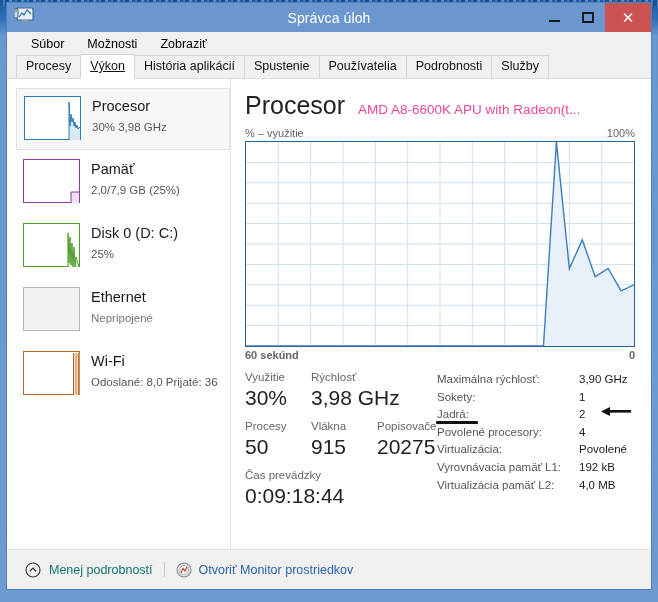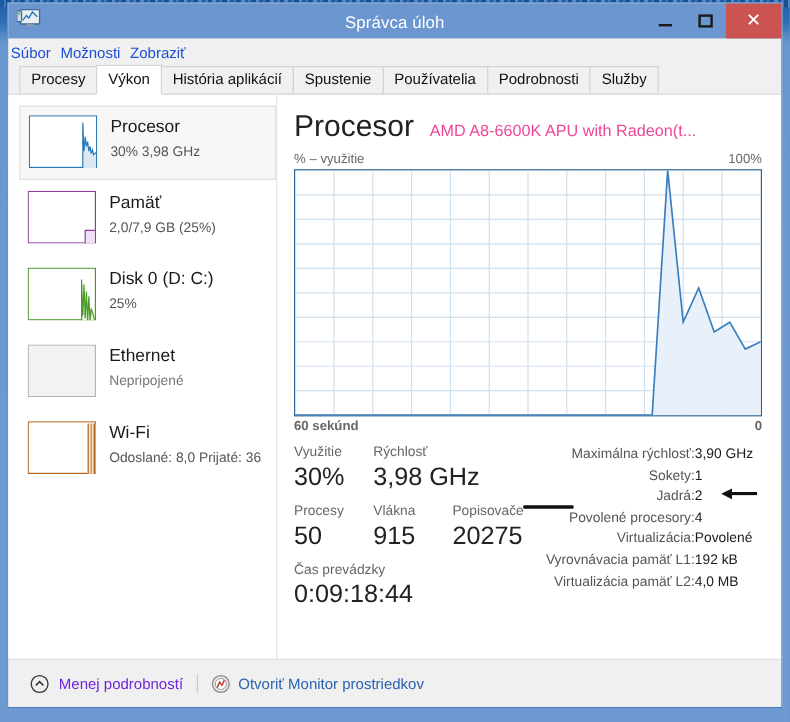--- a/index.html
+++ b/index.html
@@ -38,40 +38,40 @@
   }
   .winbtns { position: absolute; right: 0; top: 0; height: 29px; display: flex; }
   .winbtn { width: 34px; height: 29px; display:flex; align-items:center; justify-content:center; }
   .winbtn.close { width: 46px; background: #cb5352; }
   .min-glyph { width:11px; height:2px; background:#1a1a1a; margin-top:7px; }
   .max-glyph { width:12px; height:11px; border:2px solid #1a1a1a; }
   .close-glyph { color:#fff; font-size:15px; line-height:1; font-family:"Liberation Sans",sans-serif; }
   
   .menubar {
     flex: 0 0 23px; background:#f0f0f0; display:flex; align-items:center;
-    padding-left: 0; gap: 4px; font-size: 12.5px; color:#1d4ed8;
+    padding-left: 22px; gap: 19px; font-size: 12.5px; color:#000000;
     border-bottom: 0px;
   }
   .menuitem { padding: 2px 2px; cursor: default; }
   
   .tabstrip {
     flex: 0 0 24px; display:flex; align-items:flex-end; padding-left: 9px;
     background:#f0f0f0; position:relative;
   }
   .tabstrip::after{
     content:""; position:absolute; left:0; right:0; bottom:0; height:1px; background:#dcdcdc;
   }
   .tab {
     font-size:12.5px; color:#111; padding: 3px 9px 4px; background:#f0f0f0;
     border:1px solid #d4d4d4; border-bottom:1px solid #dcdcdc;
     margin-right:-1px; position:relative; line-height:15px;
   }
   .tab.active {
     background:#ffffff; border-color:#d4d4d4; border-bottom:1px solid #ffffff;
-    z-index:3; padding-top:4px; margin-top:-2px;
+    z-index:3; padding-top:4px; margin-top:-2px;text-decoration:underline;
   }
   
   .content { flex:1; display:flex; background:#fff; min-height:0; }
   .sidebar {
     width: 224px; flex:0 0 224px; background:#fff; padding: 9px 0 0 9px;
     border-right:1px solid #e4e4e4; overflow:hidden;
   }
   .side-item {
     display:flex; gap:11px; align-items:flex-start;
     padding: 7px 6px 7px 7px; margin-bottom: 2px; height: 62px;
@@ -96,36 +96,36 @@
   .stats { display:flex; margin-top:9px; }
   .stats-left { width:192px; flex:0 0 192px; }
   .stat-row { display:flex; }
   .stat-cell { min-width:66px; }
   .stat-cell.wide { min-width:86px; }
   .stat-label { font-size:11.5px; color:#666; line-height:15px; }
   .stat-value { font-size:21px; color:#222; line-height:26px; font-weight:normal; }
   .stat-block { margin-top:8px; }
   .stats-right { flex:1; padding-top:1px; }
   .kv { display:flex; font-size:11.5px; line-height:17.6px; }
-  .kv .k { width:142px; flex:0 0 142px; color:#555;text-align:right; }
+  .kv .k { width:142px; flex:0 0 142px; color:#555; }
   .kv .v { color:#1a1a1a; }
   .kv.annotated { position:relative; }
   .kv.annotated .k { position:relative; }
   .kv.annotated .k::after{
     content:""; position:absolute; left:-1px; bottom:0px; width:42px; height:3px;
     background:#111; border-radius:1px;
   }
   .arrow-annot{ position:relative; display:inline-block; margin-left:16px; vertical-align:2px; }
   .arrow-annot svg{ display:block; }
   
   .footer {
     flex:0 0 40px; background:#f0f0f0; border-top:1px solid #e2e2e2;
     display:flex; align-items:center; padding-left:18px; gap:0;
   }
-  .foot-btn { display:flex; align-items:center; gap:8px; font-size:12.5px; color:#6d28d9; }
+  .foot-btn { display:flex; align-items:center; gap:8px; font-size:12.5px; color:#0f766e; }
   .foot-sep { width:1px; height:15px; background:#c8c8c8; margin:0 11px; }
   .foot-link { display:flex; align-items:center; gap:7px; font-size:12.5px; color:#2a63b0; }
   .circ-ico { width:16px; height:16px; }
 </style>
 </head>
 <body>
 
 <div id="desktop"></div>
 
 <div id="window">

